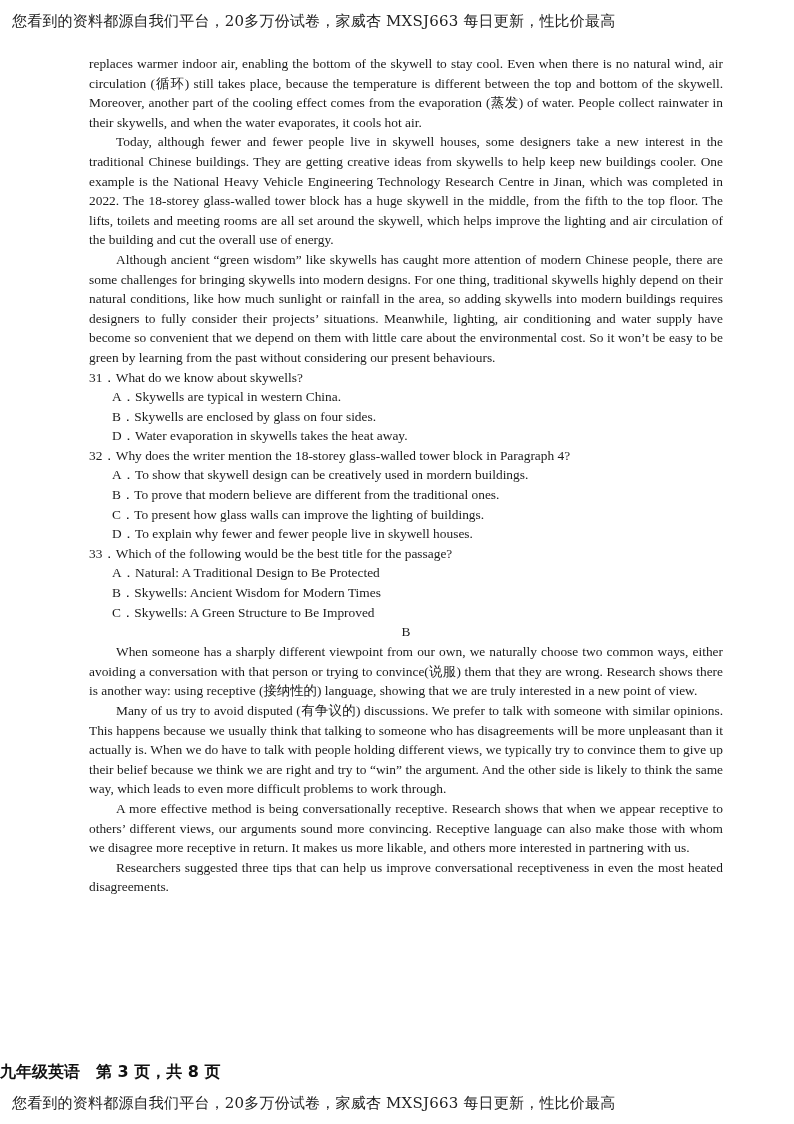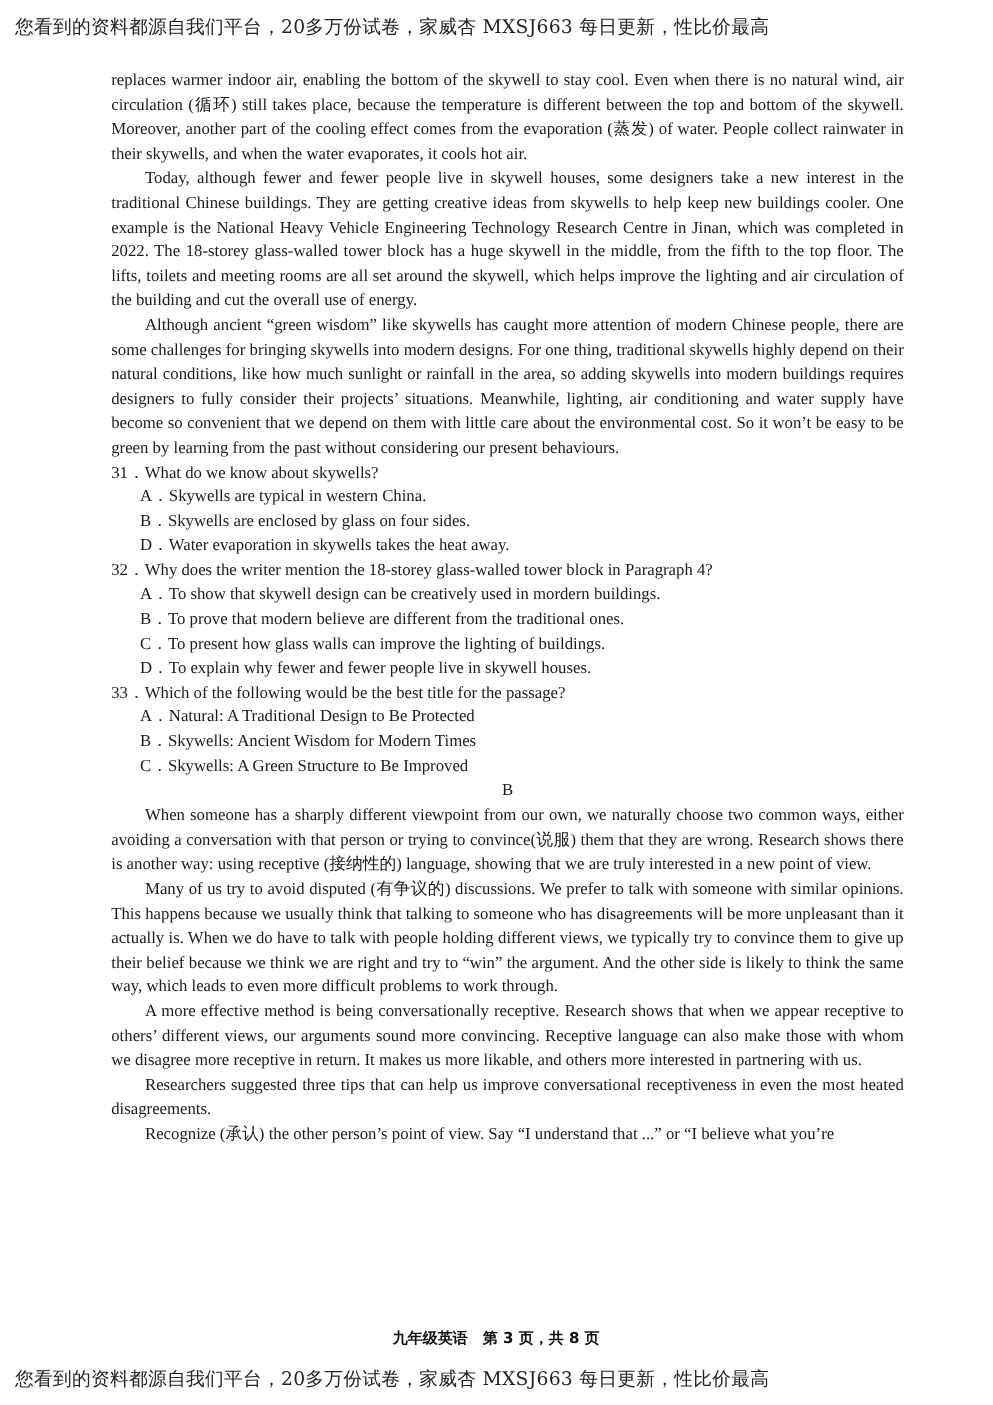--- a/index.html
+++ b/index.html
@@ -15,22 +15,22 @@
     font-family: "Liberation Serif", serif; font-size: 13.4px; line-height: 19.6px;
     text-align: justify;
   }
   .page p { margin: 0; }
   .indent { text-indent: 27px; }
   .q { margin: 0; padding-left: 0; }
   .q .stem { display: block; }
   .q .opt { display: block; padding-left: 23px; }
   .sec-title { text-align: center; margin: 0; line-height: 20px; }
   .footer {
-    position: absolute; top: 1062px; left: 0; width: 794px; text-align: center;
-    font-family: "DejaVu Sans", sans-serif; font-size: 12px; font-weight: bold; color: #111;
+    position: absolute; top: 1062px; left: 0; width: 794px; text-align: left;
+    font-family: "DejaVu Sans", sans-serif; font-size: 16px; font-weight: bold; color: #111;
   }
 </style>
 </head>
 <body>
 
 <div class="watermark wm-top">您看到的资料都源自我们平台，20多万份试卷，家威杏 MXSJ663 每日更新，性比价最高</div>
 
 <div class="page">
   <p>replaces warmer indoor air, enabling the bottom of the skywell to stay cool. Even when there is no natural wind, air circulation (循环) still takes place, because the temperature is different between the top and bottom of the skywell. Moreover, another part of the cooling effect comes from the evaporation (蒸发) of water. People collect rainwater in their skywells, and when the water evaporates, it cools hot air.</p>
   <p class="indent">Today, although fewer and fewer people live in skywell houses, some designers take a new interest in the traditional Chinese buildings. They are getting creative ideas from skywells to help keep new buildings cooler. One example is the National Heavy Vehicle Engineering Technology Research Centre in Jinan, which was completed in 2022. The 18-storey glass-walled tower block has a huge skywell in the middle, from the fifth to the top floor. The lifts, toilets and meeting rooms are all set around the skywell, which helps improve the lighting and air circulation of the building and cut the overall use of energy.</p>
@@ -56,18 +56,17 @@
     <span class="opt">A．Natural: A Traditional Design to Be Protected</span>
     <span class="opt">B．Skywells: Ancient Wisdom for Modern Times</span>
     <span class="opt">C．Skywells: A Green Structure to Be Improved</span>
   </div>
 
   <p class="sec-title">B</p>
   <p class="indent">When someone has a sharply different viewpoint from our own, we naturally choose two common ways, either avoiding a conversation with that person or trying to convince(说服) them that they are wrong. Research shows there is another way: using receptive (接纳性的) language, showing that we are truly interested in a new point of view.</p>
   <p class="indent">Many of us try to avoid disputed (有争议的) discussions. We prefer to talk with someone with similar opinions. This happens because we usually think that talking to someone who has disagreements will be more unpleasant than it actually is. When we do have to talk with people holding different views, we typically try to convince them to give up their belief because we think we are right and try to “win” the argument. And the other side is likely to think the same way, which leads to even more difficult problems to work through.</p>
   <p class="indent">A more effective method is being conversationally receptive. Research shows that when we appear receptive to others’ different views, our arguments sound more convincing. Receptive language can also make those with whom we disagree more receptive in return. It makes us more likable, and others more interested in partnering with us.</p>
   <p class="indent">Researchers suggested three tips that can help us improve conversational receptiveness in even the most heated disagreements.</p>
-  <p class="indent">Recognize (承认) the other person’s point of view. Say “I understand that ...” or “I believe what you’re</p>
 </div>
 
 <div class="footer">九年级英语　第 3 页，共 8 页</div>
 
 <div class="watermark wm-bottom">您看到的资料都源自我们平台，20多万份试卷，家威杏 MXSJ663 每日更新，性比价最高</div>
 
 </body></html>

